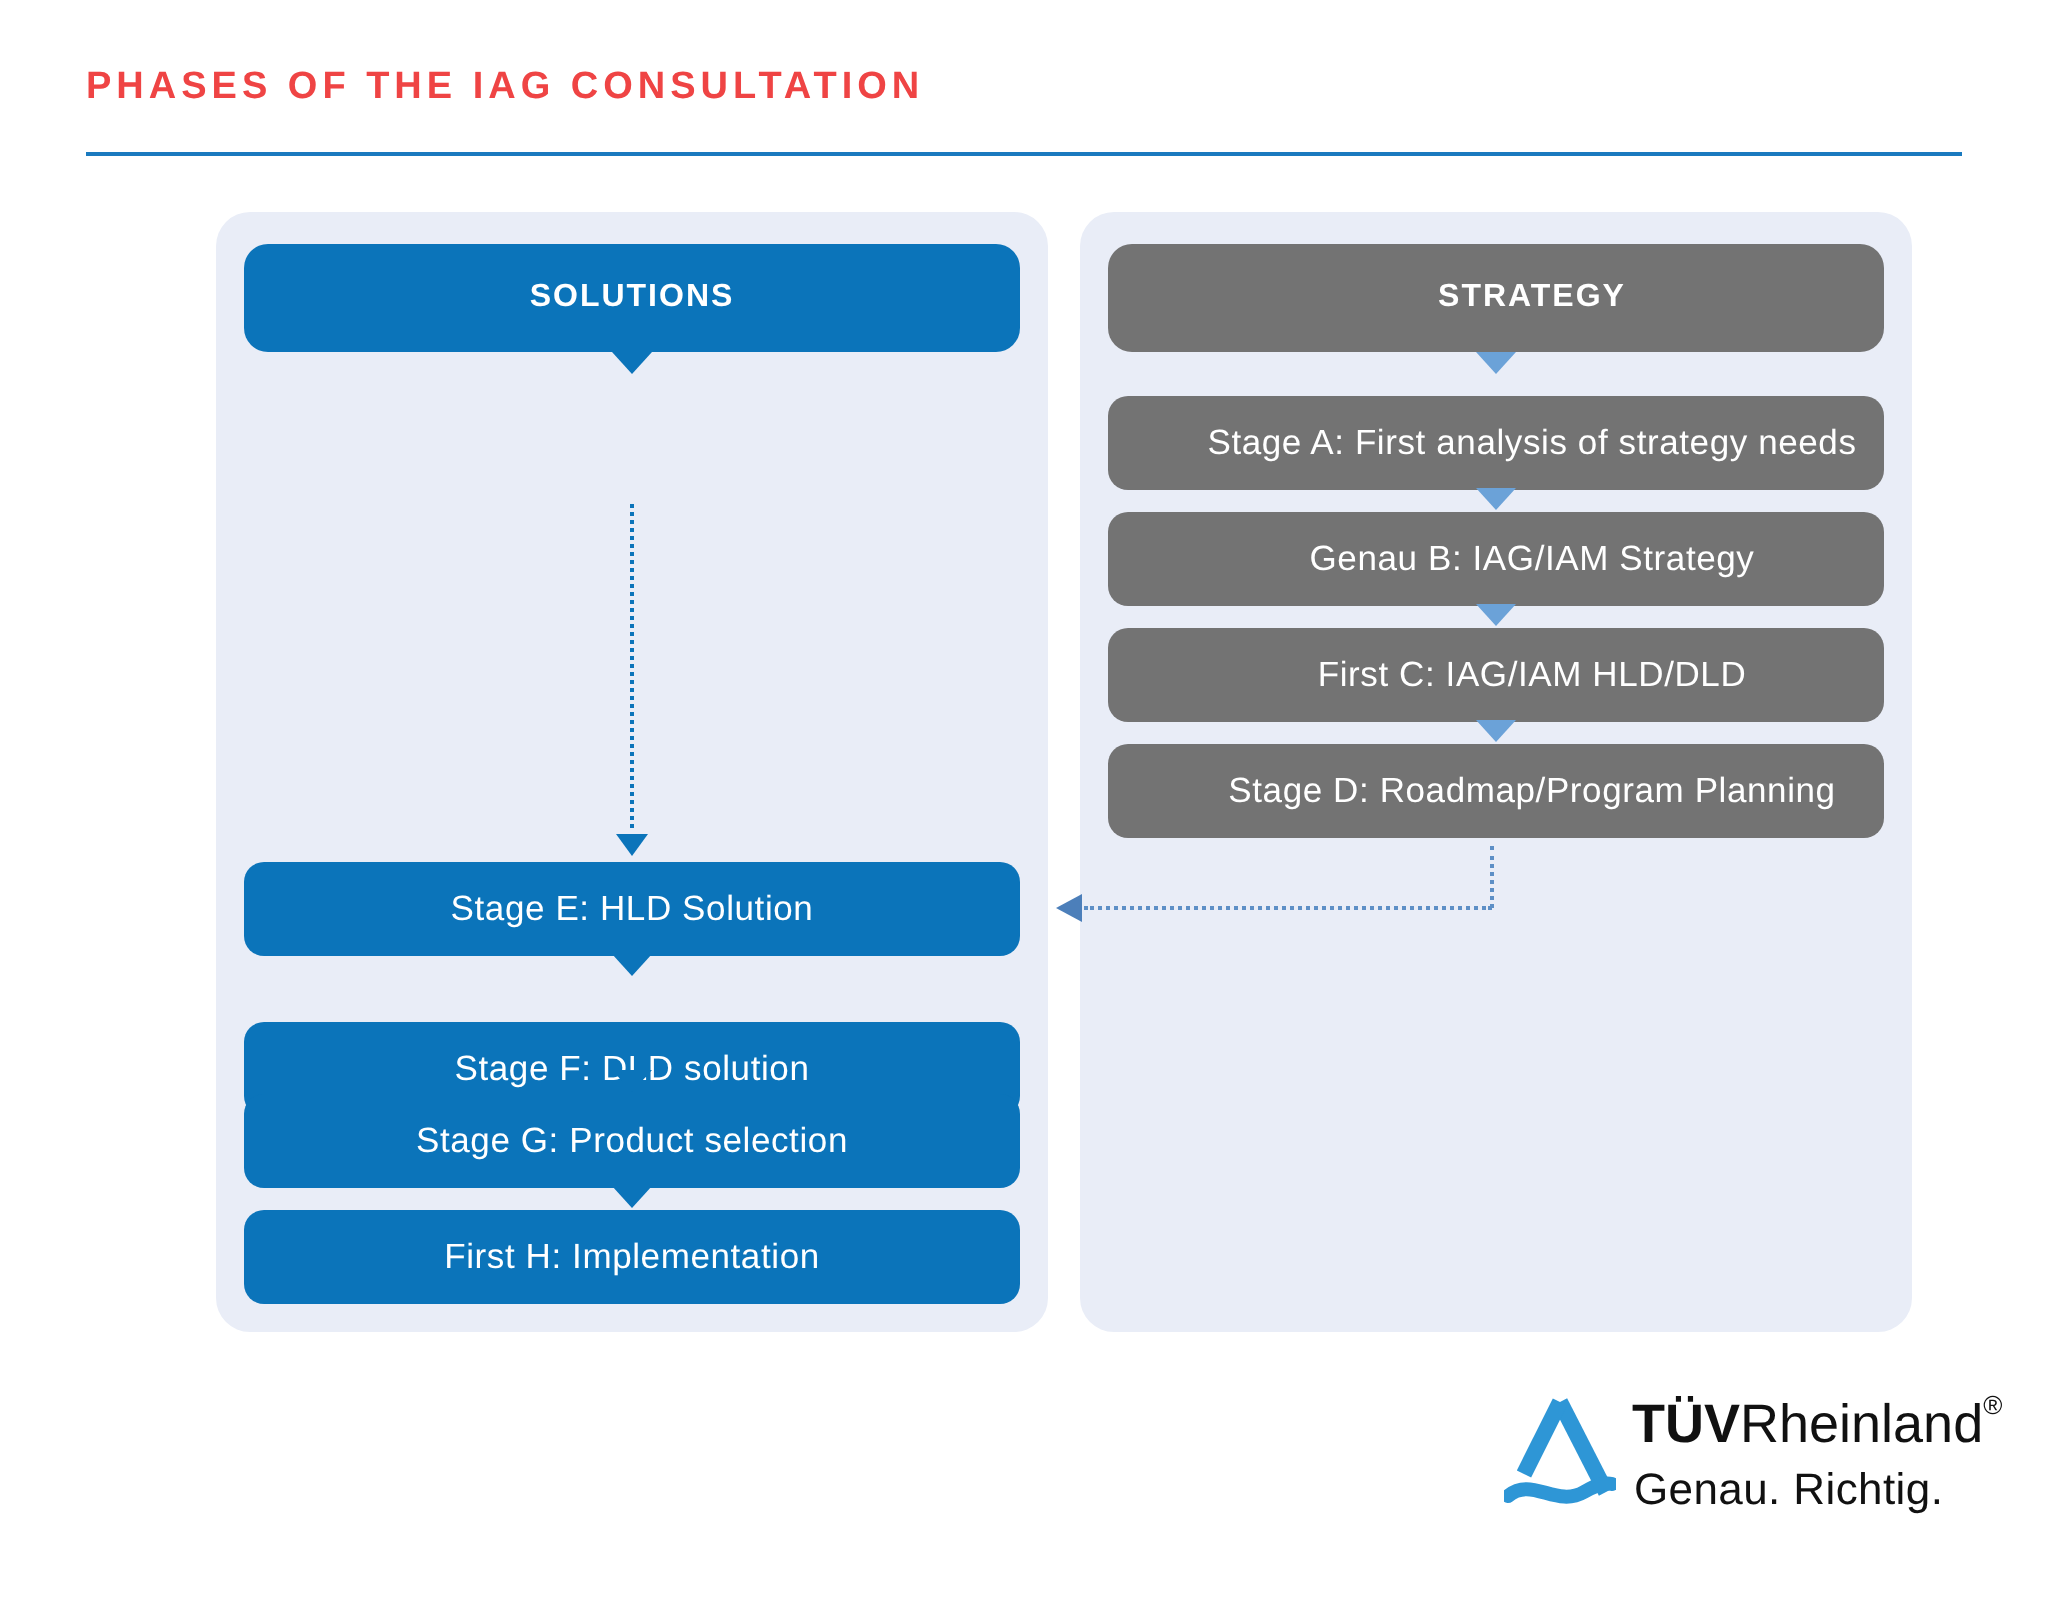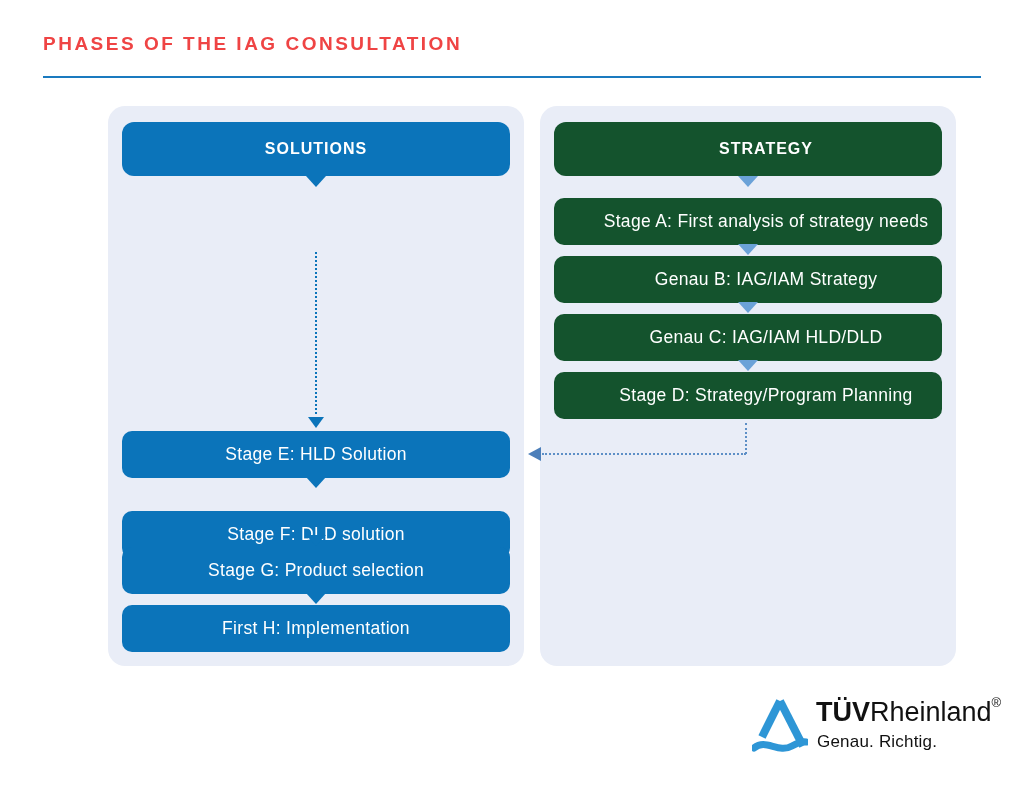--- a/index.html
+++ b/index.html
@@ -30,21 +30,21 @@
   }
   .hdr{
     top:16px;height:54px;border-radius:12px;
     font-size:16px;font-weight:bold;letter-spacing:1px;
   }
   .stage{
     height:47px;border-radius:10px;
     font-size:17.5px;font-weight:300;letter-spacing:0.3px;
   }
   .dark{background:#0b74ba;}
-  .light{background:#14532d;padding-left:36px;}
+  .light{background:#737373;padding-left:36px;}
   
   .tri-down{
     position:absolute;left:198px;width:0;height:0;
     border-left:10px solid transparent;border-right:10px solid transparent;
   }
   .tri-down.dark-t{border-top:11px solid #0b74ba;background:none;}
   .tri-down.light-t{border-top:11px solid #6ba2d8;background:none;}
   
   .dotted-v-left{
     position:absolute;left:207px;top:146px;height:162px;width:0;
@@ -72,21 +72,21 @@
   .logo{position:absolute;left:752px;top:692px;width:260px;height:75px;text-align:center;}
   .logo-mark{position:absolute;left:0;top:4px;}
   .logo-text{
     position:absolute;left:64px;top:3px;color:#111111;
     font-size:27px;white-space:nowrap;
   }
   .logo-text .b{font-weight:bold;}
   .logo-text .reg{font-size:13px;vertical-align:14px;}
   .logo-tagline{
     position:absolute;left:65px;top:40px;color:#111111;
-    font-size:17px;font-weight:500;letter-spacing:0.2px;
+    font-size:22px;font-weight:500;letter-spacing:0.2px;
   }
 </style>
 </head>
 <body>
 
 <div class="canvas">
 
   <h1 class="page-title">PHASES OF THE IAG CONSULTATION</h1>
   <div class="rule"></div>
 
@@ -130,26 +130,26 @@
       <span>Stage A: First analysis of strategy needs</span>
     </div>
     <div class="tri-down light-t" style="top:138px"></div>
 
     <div class="box stage light" style="top:150px">
       <span>Genau B:  IAG/IAM Strategy</span>
     </div>
     <div class="tri-down light-t" style="top:196px"></div>
 
     <div class="box stage light" style="top:208px">
-      <span>Genau C: IAG/IAM HLD/DLD</span>
+      <span>First C: IAG/IAM HLD/DLD</span>
     </div>
     <div class="tri-down light-t" style="top:254px"></div>
 
     <div class="box stage light" style="top:266px">
-      <span>Stage D: Strategy/Program Planning</span>
+      <span>Stage D: Roadmap/Program Planning</span>
     </div>
   </section>
 
   <div class="lconn-v"></div>
   <div class="lconn-h"></div>
   <div class="arrow-left-solid"></div>
 
   <div class="logo">
     <svg class="logo-mark" width="56" height="62" viewBox="0 0 56 62">
       <path d="M28 5 L51 50" fill="none" stroke="#2e96d6" stroke-width="8" stroke-linejoin="miter"></path>

